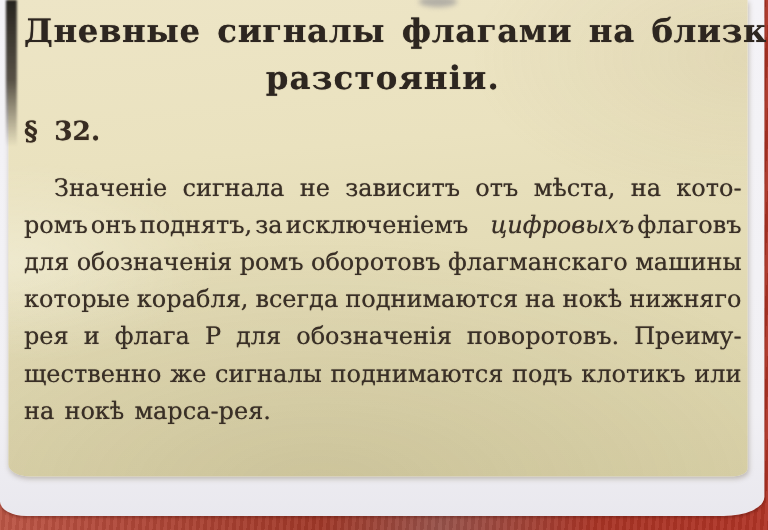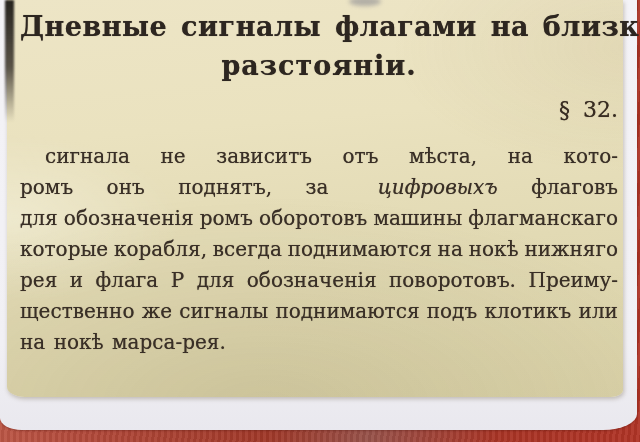--- a/index.html
+++ b/index.html
@@ -65,21 +65,21 @@
     text-shadow: 0 0 0.7px rgba(57,47,38,0.75);
     filter: blur(0.22px);
   }
   .title { text-align: center; font-weight: bold; color: #2d2620; margin-top: 7px; }
   .title-line1 {
     font-size: 27px; line-height: 40px;
     white-space: nowrap; word-spacing: 4px; letter-spacing: 0.5px;
   }
   .title-line2 { font-size: 27px; line-height: 38px; letter-spacing: 1px; }
   .section-mark {
-    text-align: right; font-size: 22px; font-weight: normal;
+    text-align: left; font-size: 22px; font-weight: bold;
     line-height: 28px; margin-top: 11px; color: #382c21; word-spacing: 6px;
   }
   .para { margin-top: 17px; font-size: 20px; }
   .bline {
     display: flex; justify-content: space-between; align-items: baseline;
     height: 31px; line-height: 31px; white-space: nowrap;
   }
   .bline.indent { padding-left: 25px; }
   .bline.last { justify-content: flex-start; gap: 0.42em; }
   .it { font-style: italic; margin-left: 16px; }
@@ -92,43 +92,45 @@
   <div class="paper">
     <div class="paper-shade"></div>
     <div class="content">
       <div class="title">
         <div class="title-line1">Дневные сигналы флагами на близкомъ</div>
         <div class="title-line2">разстояніи.</div>
       </div>
       <div class="section-mark">§ 32.</div>
       <div class="para">
         <div class="bline indent">
+            <span>Значеніе</span>
             <span>сигнала</span>
             <span>не</span>
             <span>зависитъ</span>
             <span>отъ</span>
             <span>мѣста,</span>
             <span>на</span>
             <span>кото-</span>
           </div>
         <div class="bline">
             <span>ромъ</span>
             <span>онъ</span>
             <span>поднятъ,</span>
             <span>за</span>
+            <span>исключеніемъ</span>
             <span class="it">цифровыхъ</span>
             <span>флаговъ</span>
           </div>
         <div class="bline">
             <span>для</span>
             <span>обозначенія</span>
             <span>ромъ</span>
             <span>оборотовъ</span>
+            <span>флагманскаго</span>
             <span>машины</span>
-            <span>флагманскаго</span>
           </div>
         <div class="bline">
             <span>которые</span>
             <span>корабля,</span>
             <span>всегда</span>
             <span>поднимаются</span>
             <span>на</span>
             <span>нокѣ</span>
             <span>нижняго</span>
           </div>

